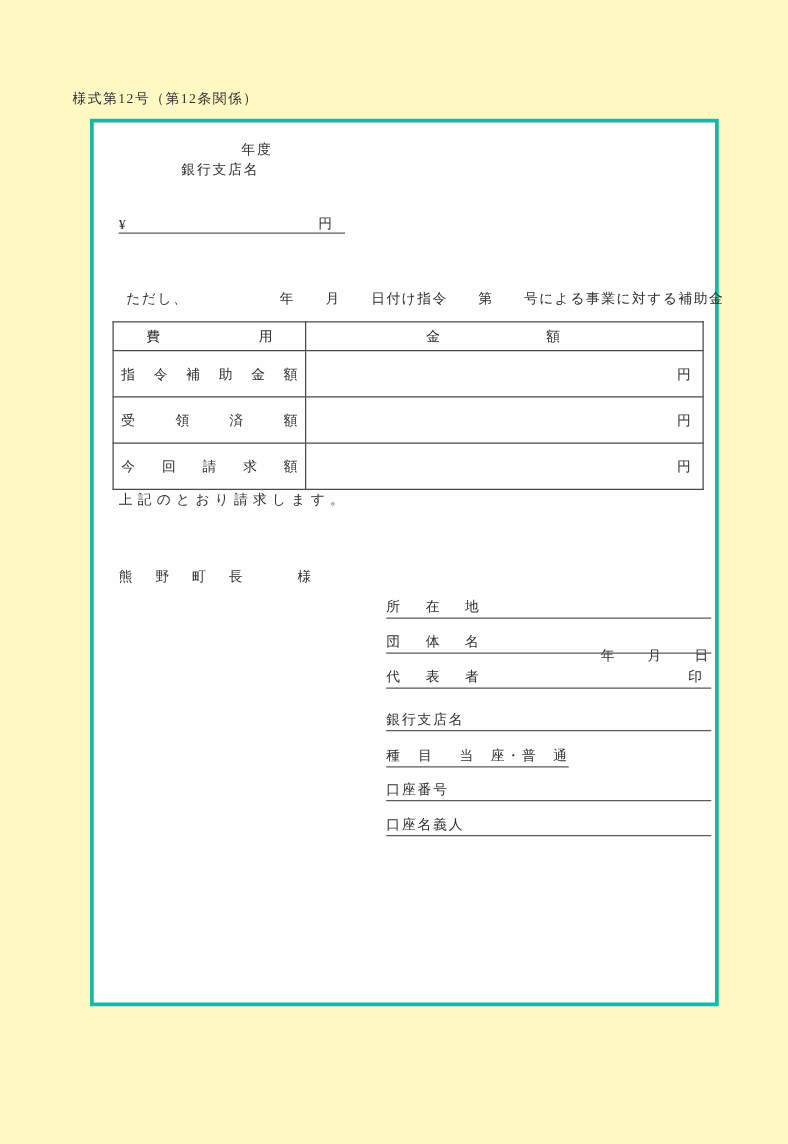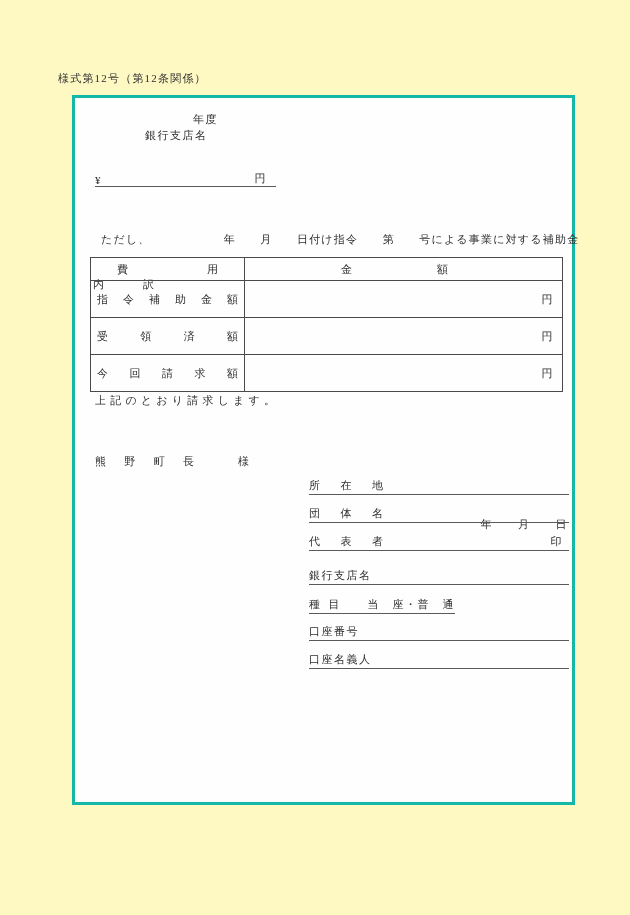--- a/index.html
+++ b/index.html
@@ -52,21 +52,21 @@
   
   .fields { position:absolute; left:234px; top:375px; width:260px; height:205px; }
   .frow {
     position:absolute; left:0; height:20px; width:260px;
     border-bottom:1px solid #5a5a5a; display:flex; align-items:flex-end;
     padding-bottom:1px; box-sizing:border-box;
   }
   .frow .blank { flex:1; }
   .lab3 { width:74px; }
   .lab2 { width:44px; }
-  .fval { margin-left:28px; white-space:pre; }
+  .fval { margin-left:22px; white-space:pre; }
   .seal { padding-right:6px; }
 </style>
 </head>
 <body>
 
 <div class="page">
 
   <div class="abs form-note">様式第12号（第12条関係）</div>
 
   <div class="box">
@@ -75,21 +75,20 @@
     <span class="abs t-docname">銀行支店名</span>
 
     <div class="yen-line">
       <span>¥</span>
       <span class="blank"></span>
       <span class="unit">円</span>
     </div>
 
     <div class="abs proviso">
       <div class="l1">ただし、　　　　　　年　　月　　日付け指令　　第　　号による事業に対する補助金</div>
-      <div class="l3">内　　　訳</div>
     </div>
 
     <table class="grid">
       <tbody>
           <tr class="hrow">
         <td class="col-label">
           <div class="jchars hdr-expense">
                 <span>費</span>
                 <span>用</span>
               </div>

